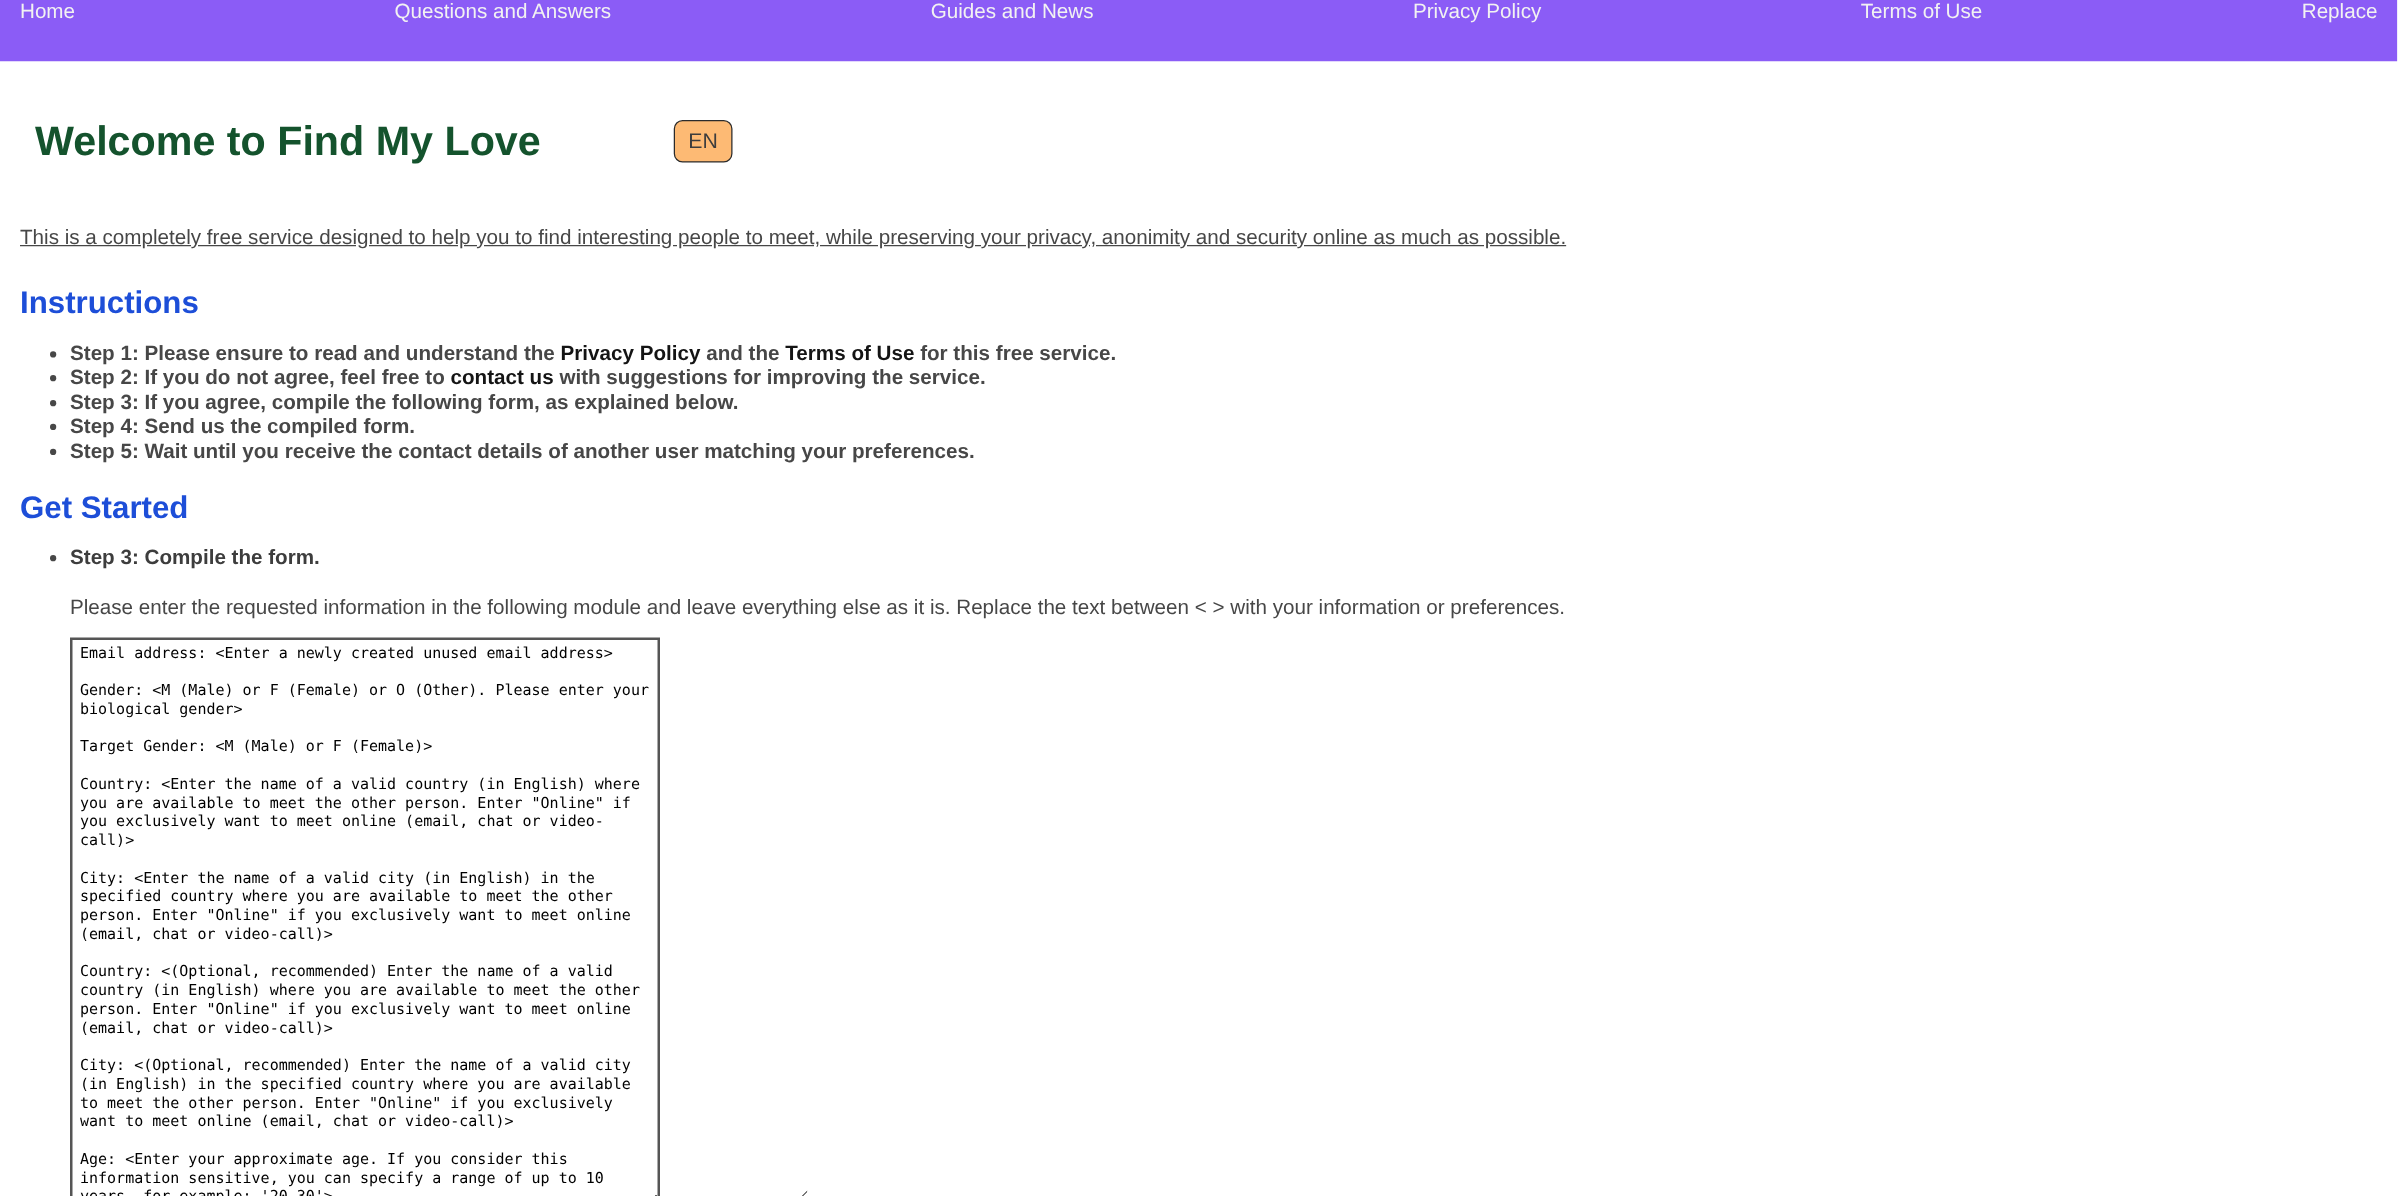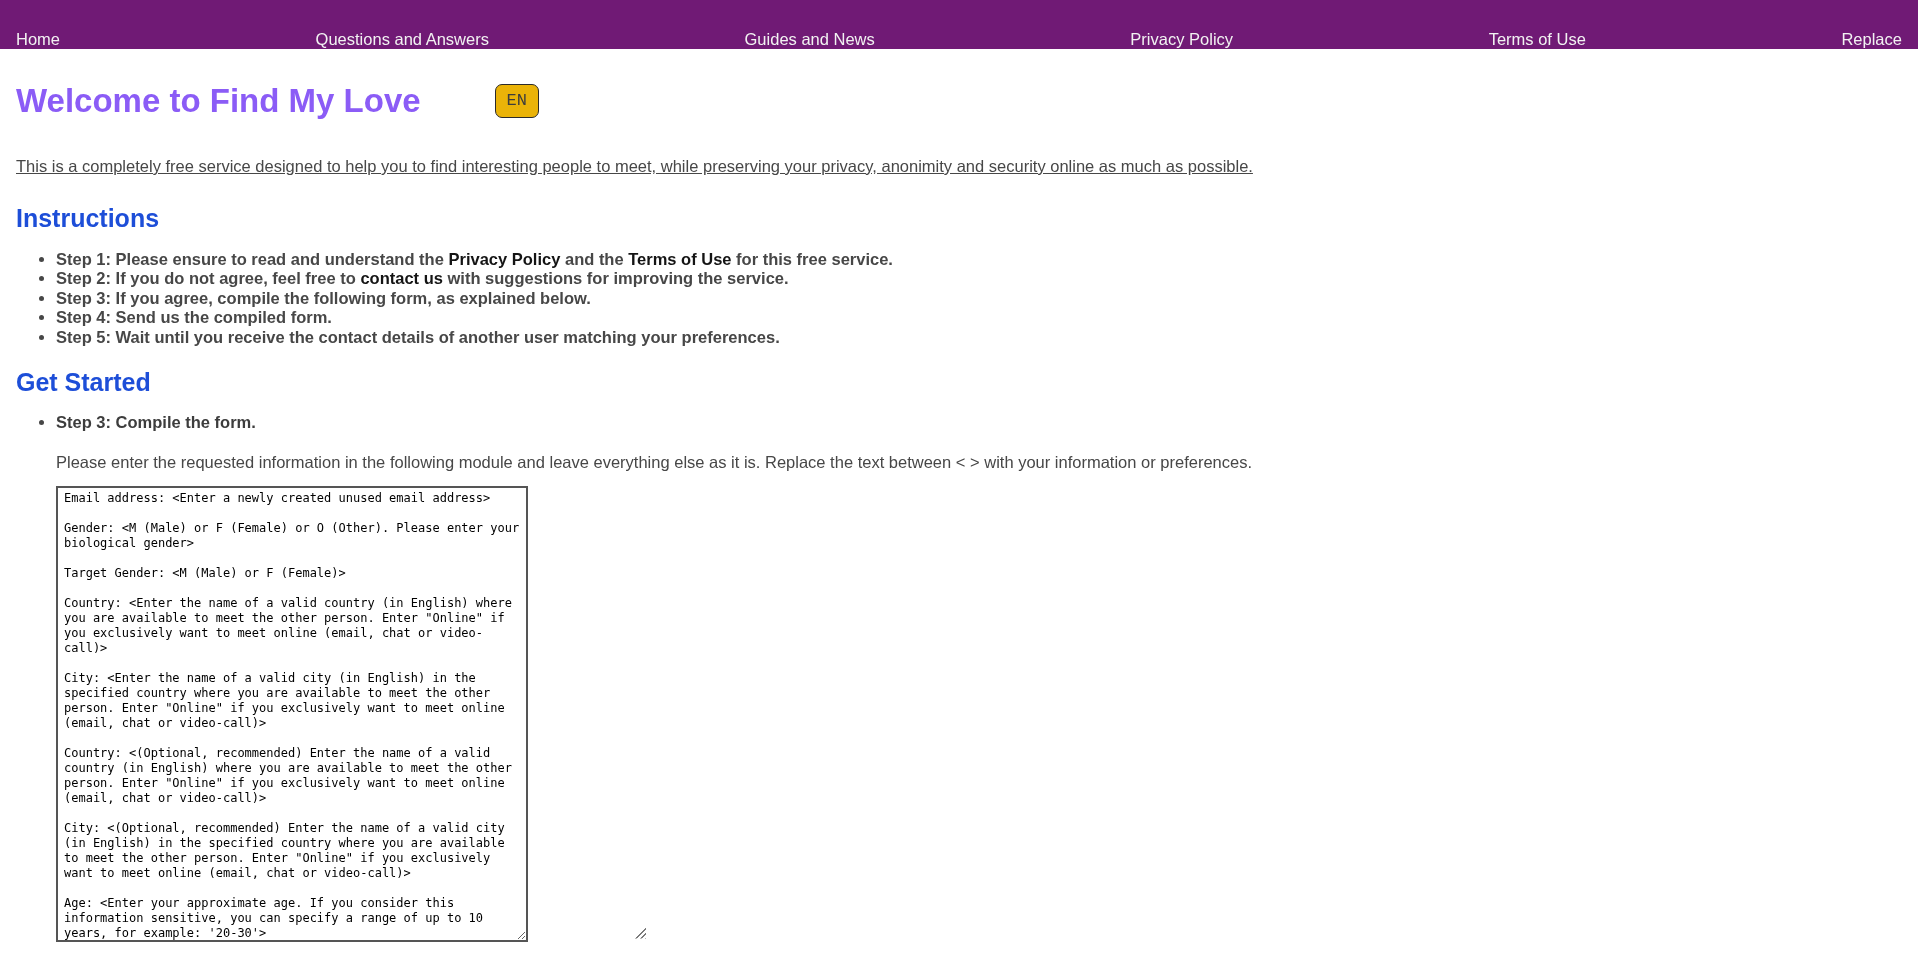--- a/index.html
+++ b/index.html
@@ -9,53 +9,53 @@
     padding: 0;
     background: #ffffff;
     font-family: "Liberation Sans", "DejaVu Sans", sans-serif;
     color: #474747;
     font-size: 16.5px;
   }
   .page { width: 1918px; height: 957px; overflow: hidden; background:#fff; }
 
   
   nav.topnav {
-    background: #701a75;
+    background: #8b5cf6;
     height: 49px;
     display: flex;
-    align-items: flex-end;
+    align-items: flex-start;
     justify-content: space-between;
     padding: 0 16px;
   }
   nav.topnav a {
     color: #f2f2f2;
     text-decoration: none;
     font-size: 16.5px;
     cursor: pointer;
     white-space: nowrap;
   }
 
   main { padding: 0 16px; }
 
   .title-row { display: flex; align-items: center; margin-top: 32px; }
   h1.page-title {
     font-size: 33px;
     line-height: 40px;
-    margin: 0;
+    margin: 12px;
     font-weight: bold;
-    color: #8b5cf6;
+    color: #14532d;
   }
   button.lang {
-    margin-left: 74px;
-    font-family: Liberation Mono, monospace;
+    margin-left: 94px;
+    font-family: Liberation Sans, sans-serif;
     font-size: 17px;
     padding: 6px 11px;
     border: 1.6px solid #2b2b2b;
     border-radius: 7px;
-    background: #eab308;
+    background: #fdba74;
     color: #3d3d3d;
     cursor: pointer;
     line-height: 1.2;
   }
 
   p.intro { margin: 36px 0 0 0; line-height: 1.2; text-decoration: underline; }
 
   h2.section {
     font-size: 25px;
     line-height: 30px;

